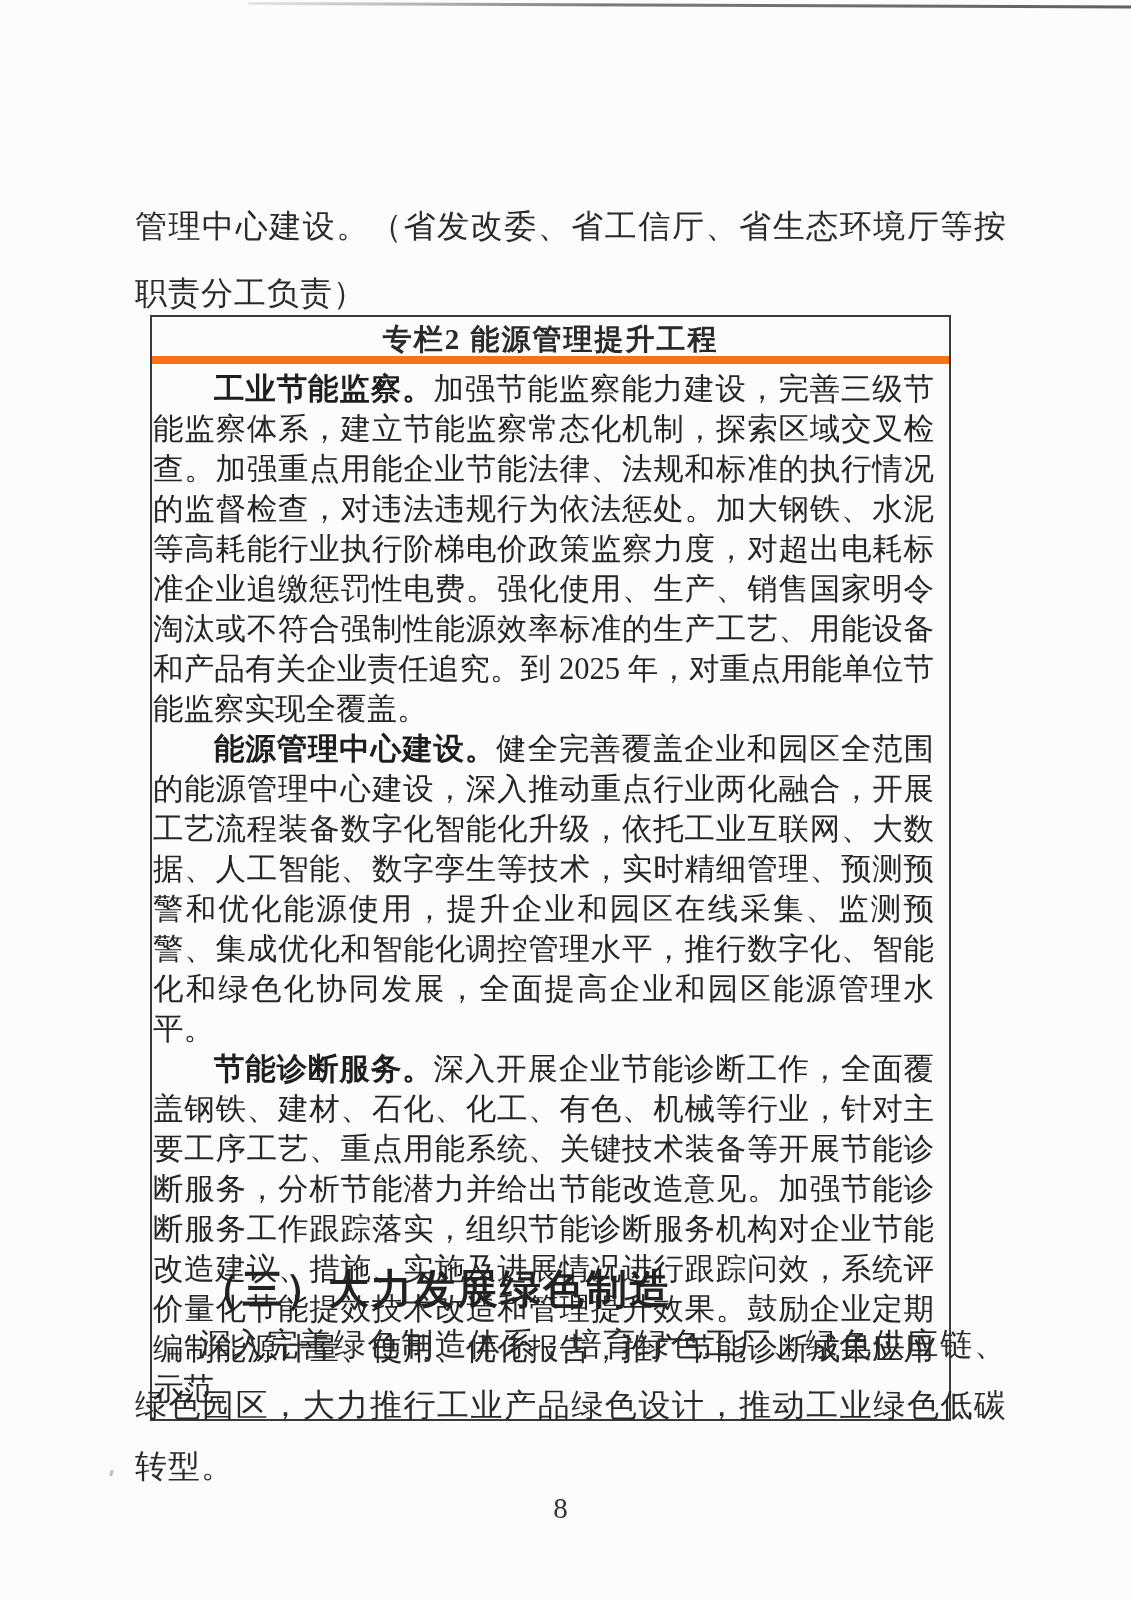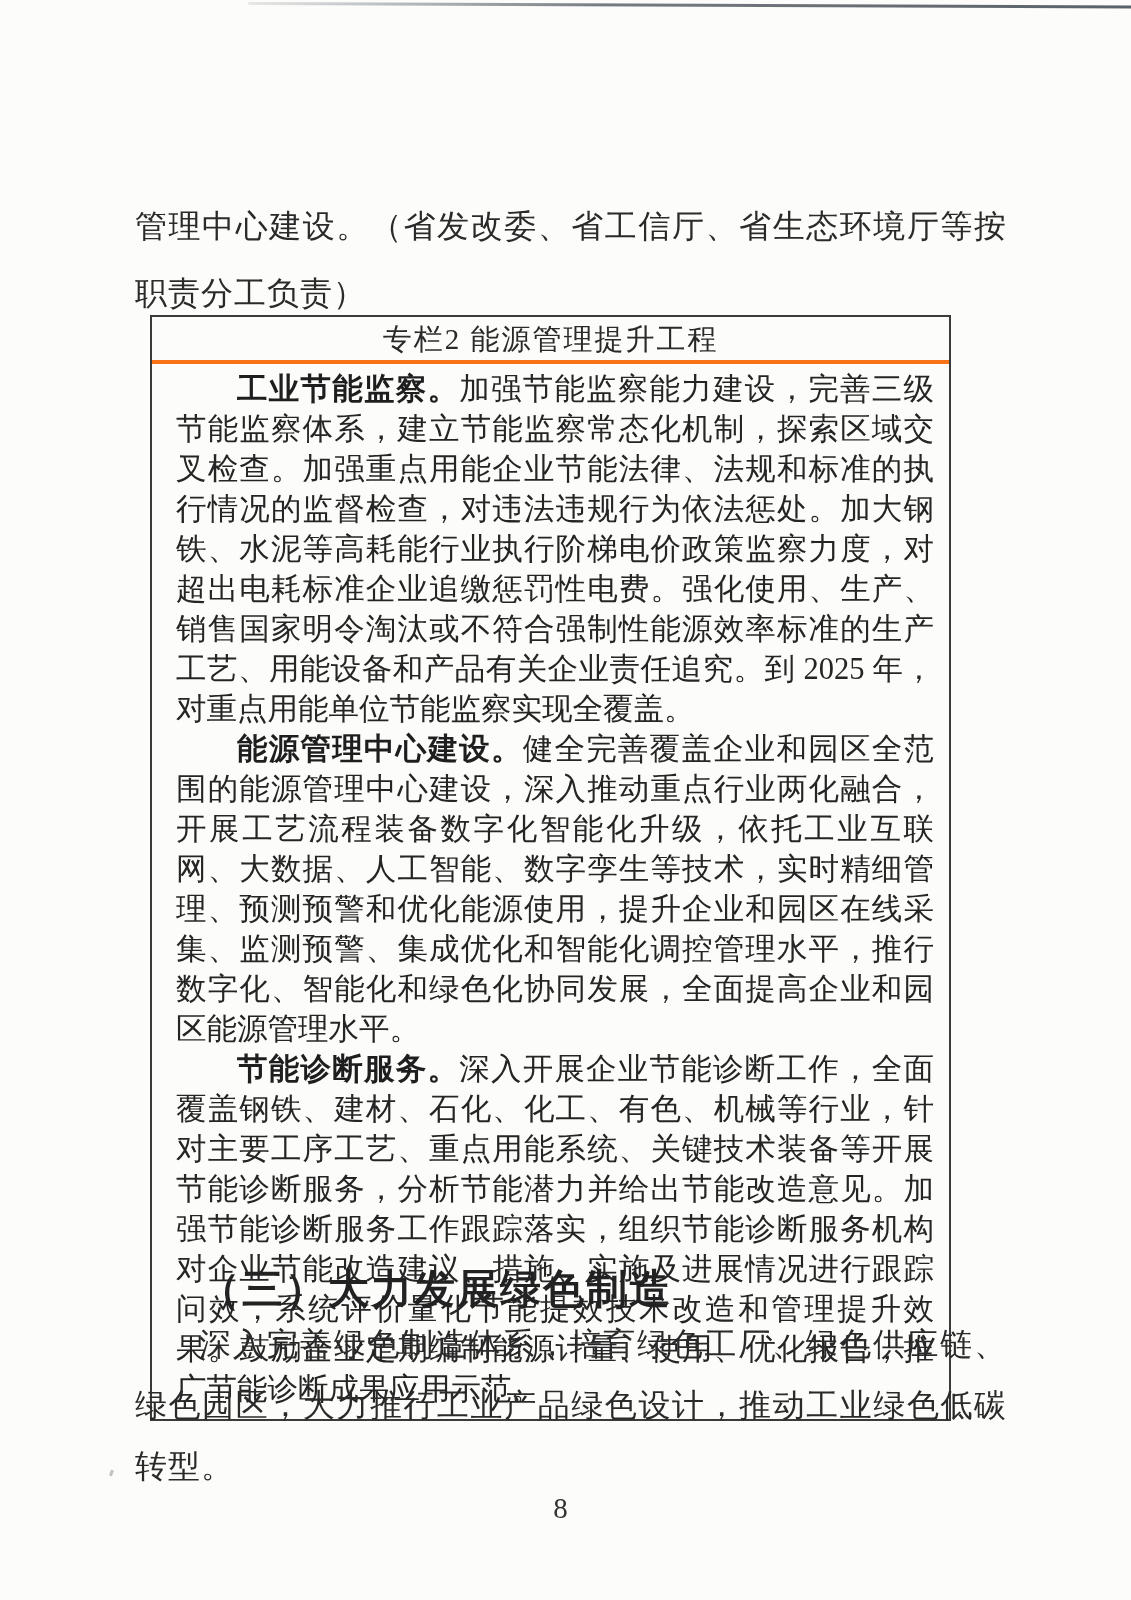--- a/index.html
+++ b/index.html
@@ -53,27 +53,27 @@
     left: 150px;
     width: 801px;
     border: 2px solid #3a3a3a;
     background: transparent;
   }
   .box-title {
     height: 47px;
     line-height: 45px;
     text-align: center;
     font-size: 29px;
-    font-weight: 400;
+    font-weight: 700;
     letter-spacing: 2px;
-    border-bottom: 4px solid #f97316;
+    border-bottom: 8px solid #f97316;
     color: #2a2a2a;
   }
   .box-body {
-    padding: 5px 15px 10px 24px;
+    padding: 5px 15px 10px 1px;
   }
   .box-para {
     font-size: 30.5px;
     line-height: 40px;
     text-align: justify;
     text-justify: inter-ideograph;
     text-indent: 2em;
     color: #252525;
   }
   .box-para .lead { font-weight: 700; color: #1e1e1e; }

